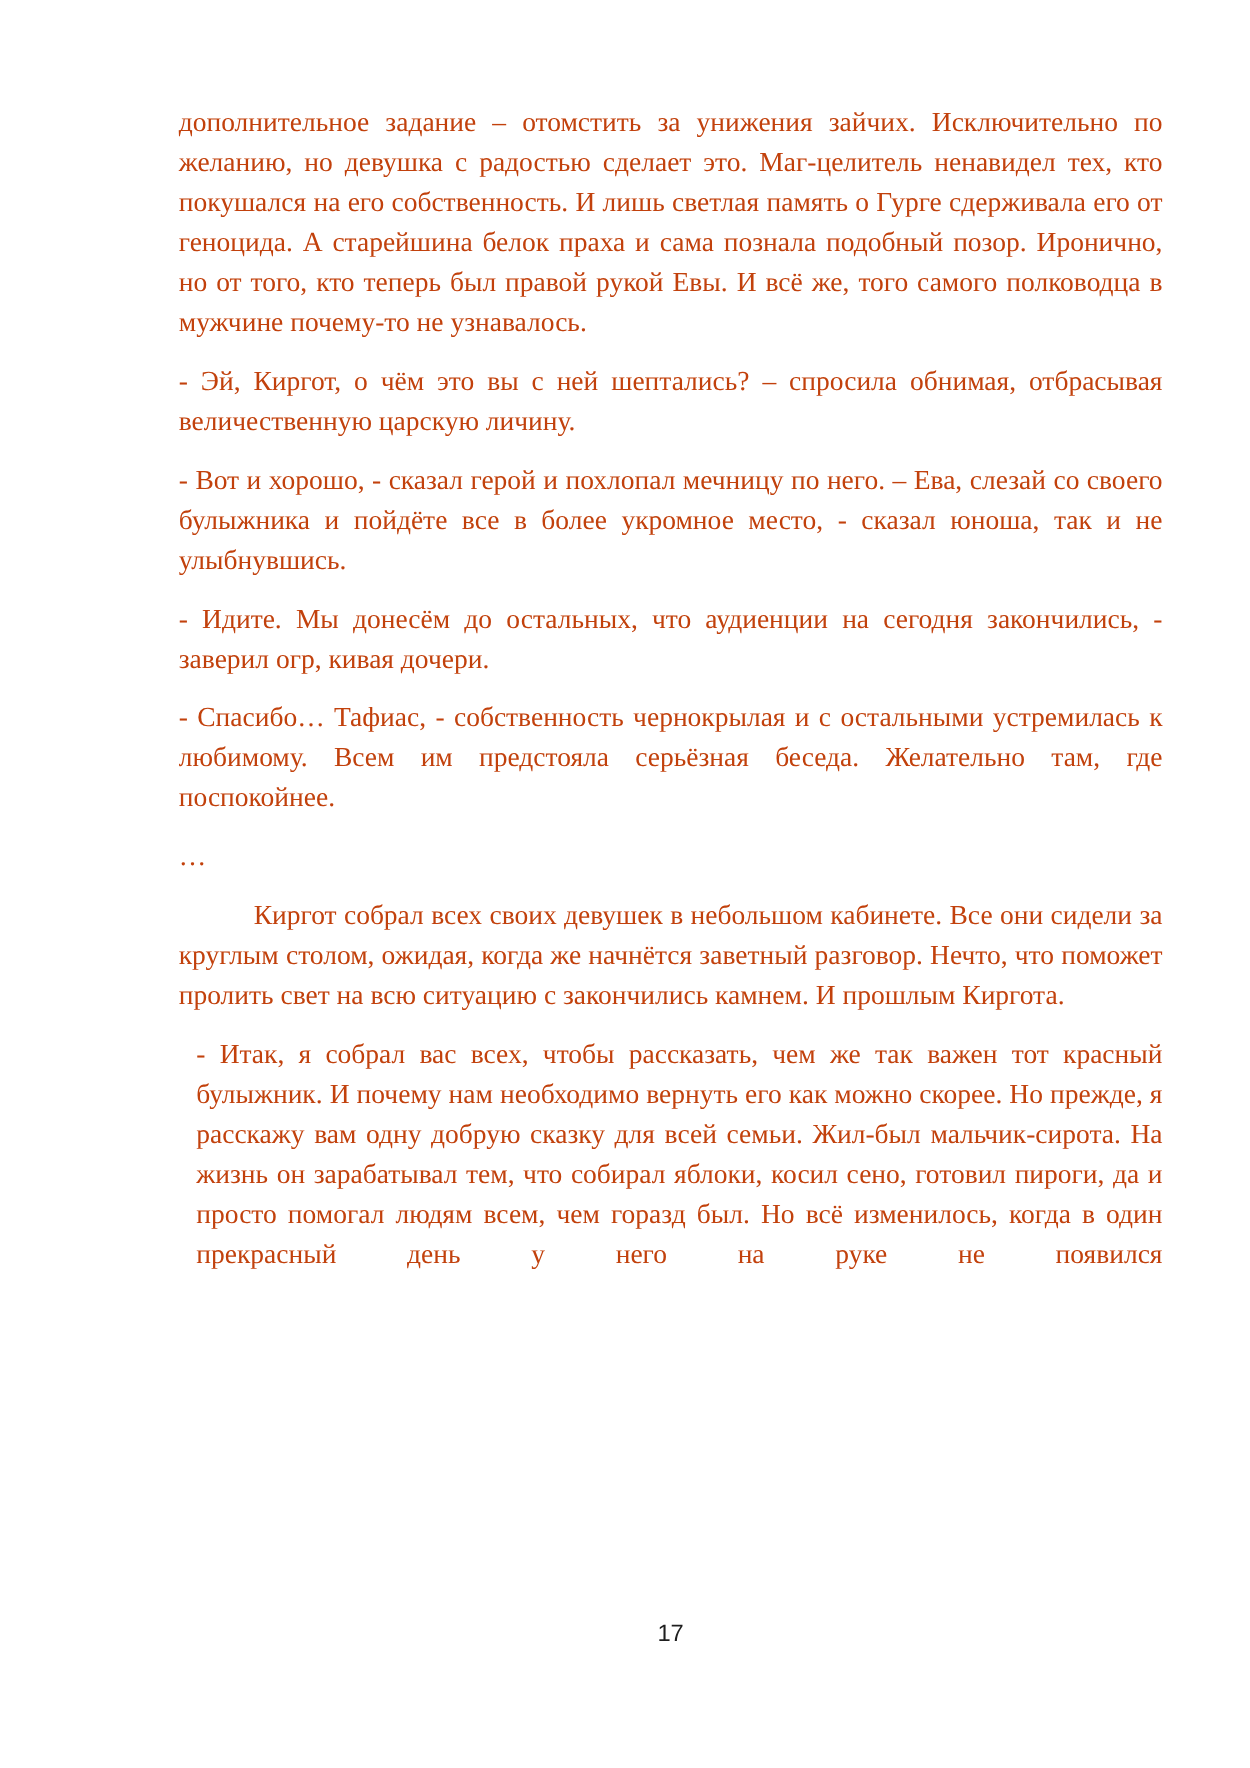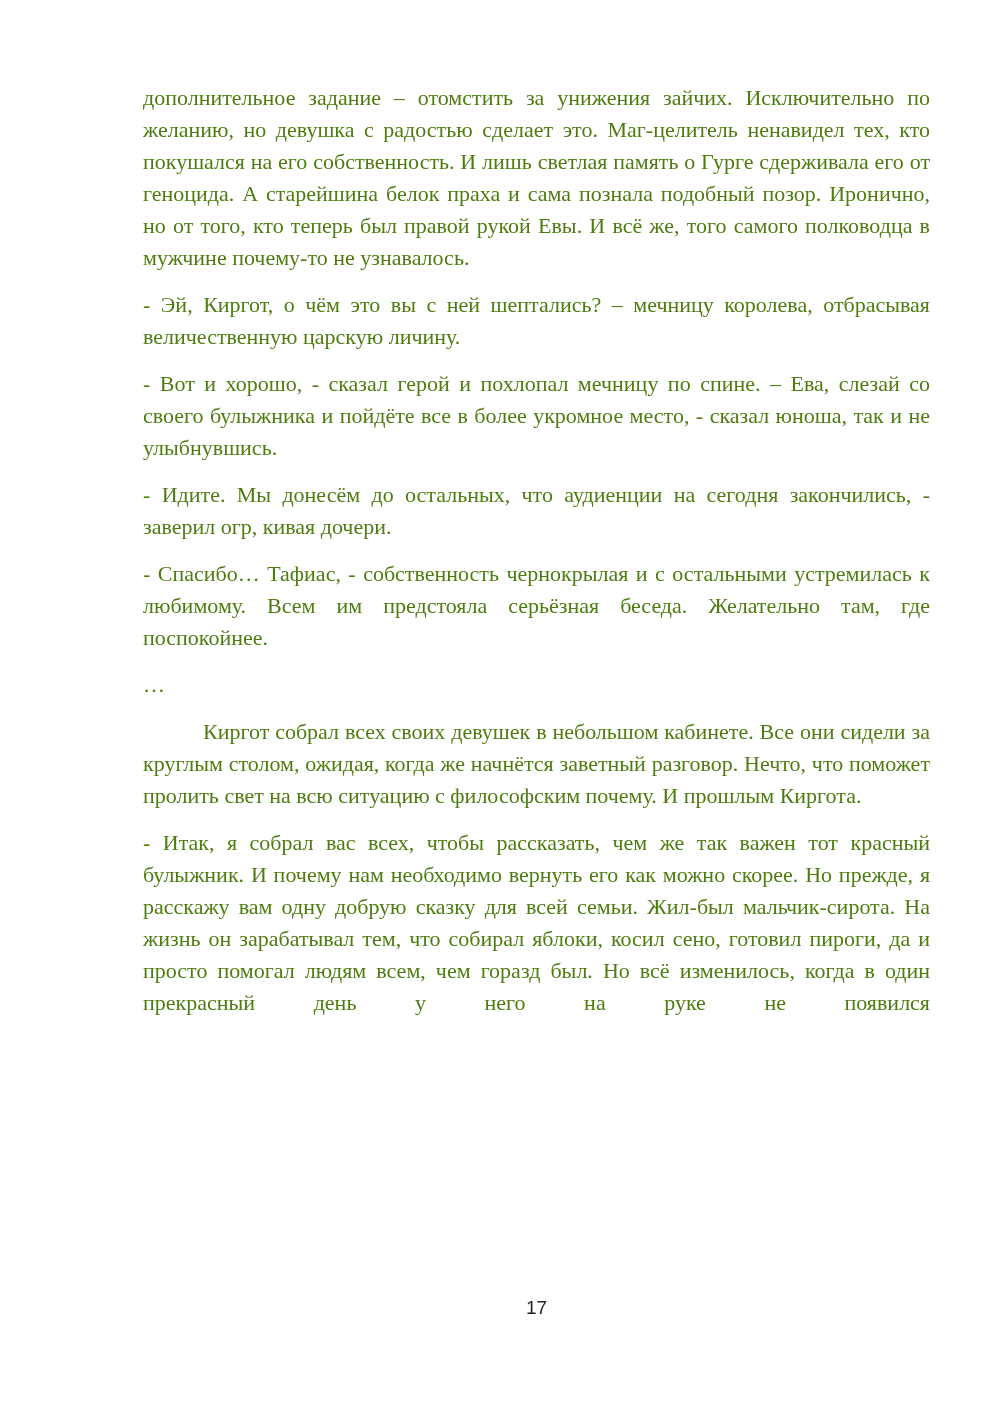--- a/index.html
+++ b/index.html
@@ -15,33 +15,34 @@
     overflow: hidden;
   }
   .text-block {
     position: absolute;
     left: 143px;
     top: 82px;
     width: 787px;
     font-family: "Liberation Serif", "DejaVu Serif", serif;
     font-size: 22px;
     line-height: 32px;
-    color: #4d7c0f;
+    color: #c2410c;
     text-align: justify;
   }
   .para {
     margin: 0 0 15px 0;
     padding: 0;
   }
   .para.indent {
     text-indent: 60px;
   }
   .para.continued {
     
     text-align-last: justify;
+    margin-left: 14px;
   }
   .para.separator {
     text-align: left;
     letter-spacing: 1px;
   }
   .page-footer {
     position: absolute;
     left: 143px;
     top: 1297px;
     width: 787px;
@@ -53,24 +54,24 @@
     color: #1f1f1f;
     text-align: center;
   }
 </style>
 </head>
 <body>
 
 <div class="page">
   <main class="text-block">
     <p class="para">дополнительное задание – отомстить за унижения зайчих. Исключительно по желанию, но девушка с радостью сделает это. Маг-целитель ненавидел тех, кто покушался на его собственность. И лишь светлая память о Гурге сдерживала его от геноцида. А старейшина белок праха и сама познала подобный позор. Иронично, но от того, кто теперь был правой рукой Евы. И всё же, того самого полководца в мужчине почему-то не узнавалось.</p>
-    <p class="para">- Эй, Киргот, о чём это вы с ней шептались? – мечницу королева, отбрасывая величественную царскую личину.</p>
-    <p class="para">- Вот и хорошо, - сказал герой и похлопал мечницу по спине. – Ева, слезай со своего булыжника и пойдёте все в более укромное место, - сказал юноша, так и не улыбнувшись.</p>
+    <p class="para">- Эй, Киргот, о чём это вы с ней шептались? – спросила обнимая, отбрасывая величественную царскую личину.</p>
+    <p class="para">- Вот и хорошо, - сказал герой и похлопал мечницу по него. – Ева, слезай со своего булыжника и пойдёте все в более укромное место, - сказал юноша, так и не улыбнувшись.</p>
     <p class="para">- Идите. Мы донесём до остальных, что аудиенции на сегодня закончились, - заверил огр, кивая дочери.</p>
     <p class="para">- Спасибо… Тафиас, - собственность чернокрылая и с остальными устремилась к любимому. Всем им предстояла серьёзная беседа. Желательно там, где поспокойнее.</p>
     <p class="para separator">…</p>
-    <p class="para indent">Киргот собрал всех своих девушек в небольшом кабинете. Все они сидели за круглым столом, ожидая, когда же начнётся заветный разговор. Нечто, что поможет пролить свет на всю ситуацию с философским почему. И прошлым Киргота.</p>
+    <p class="para indent">Киргот собрал всех своих девушек в небольшом кабинете. Все они сидели за круглым столом, ожидая, когда же начнётся заветный разговор. Нечто, что поможет пролить свет на всю ситуацию с закончились камнем. И прошлым Киргота.</p>
     <p class="para continued">- Итак, я собрал вас всех, чтобы рассказать, чем же так важен тот красный булыжник. И почему нам необходимо вернуть его как можно скорее. Но прежде, я расскажу вам одну добрую сказку для всей семьи. Жил-был мальчик-сирота. На жизнь он зарабатывал тем, что собирал яблоки, косил сено, готовил пироги, да и просто помогал людям всем, чем горазд был. Но всё изменилось, когда в один прекрасный день у него на руке не появился</p>
   </main>
   <footer class="page-footer">
     <span class="page-number">17</span>
   </footer>
 </div>
 
 </body></html>

